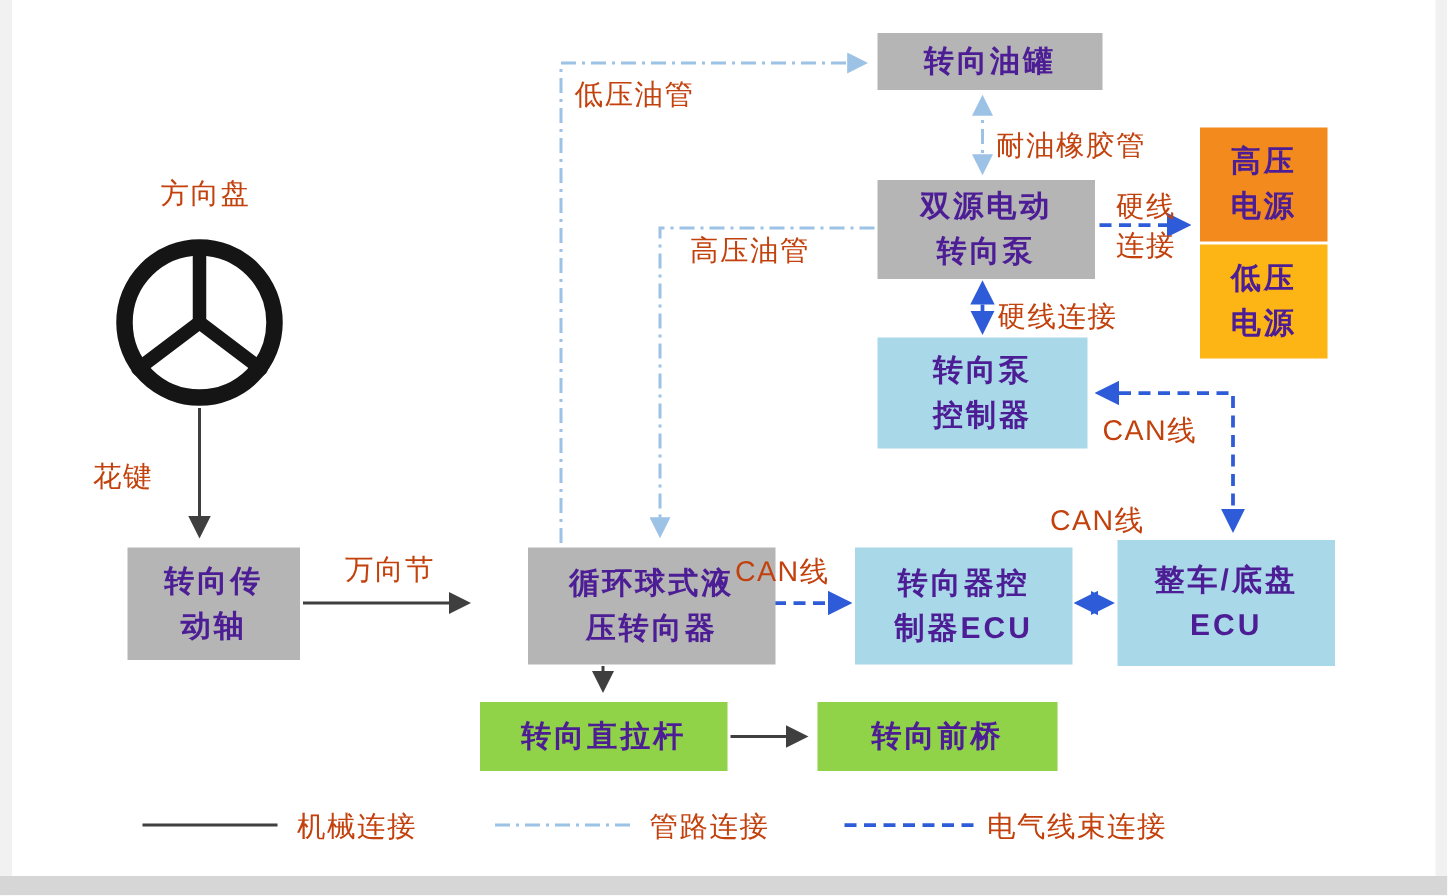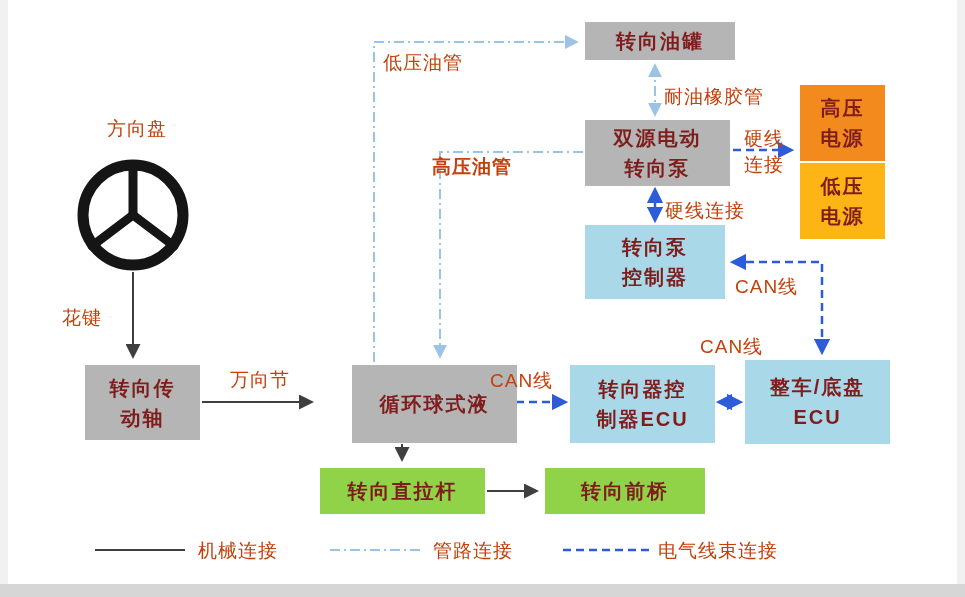--- a/index.html
+++ b/index.html
@@ -4,21 +4,21 @@
 <style>
   html,body{margin:0;padding:0;background:#ffffff;}
   #stage{
     position:relative;width:965px;height:597px;background:#ffffff;
     font-family:"Liberation Sans","DejaVu Sans",sans-serif;overflow:hidden;
   }
   .edge-strip{position:absolute;top:0;bottom:0;width:8px;background:#f1f1f1;}
   #bottom-bar{position:absolute;left:0;right:0;bottom:0;height:13px;background:#d6d6d6;}
   .node{
     position:absolute;display:flex;flex-direction:column;align-items:center;justify-content:center;
-    font-weight:bold;font-size:20px;line-height:1.5;color:#7f1d1d;letter-spacing:2px;text-align:center;
+    font-weight:bold;font-size:20px;line-height:1.5;color:#4c1d95;letter-spacing:2px;text-align:center;
   }
   .gray{background:#b5b5b5;}
   .blue{background:#a9d8e8;}
   .green{background:#90d248;}
   .orange{background:#f28a1e;}
   .amber{background:#fcb514;}
   .lbl{
     position:absolute;font-size:19px;color:#c2410c;letter-spacing:1px;white-space:nowrap;
   }
   .lbl.stacked{line-height:1.35;white-space:normal;}
@@ -78,20 +78,21 @@
     </g>
   </svg>
 
   <div class="node gray" style="left:85px;top:365px;width:115px;height:75px;">
     <span>转向传</span>
     <span>动轴</span>
   </div>
 
   <div class="node gray" style="left:320px;top:365px;width:165px;height:78px;margin-left:32px;">
     <span>循环球式液</span>
+    <span>压转向器</span>
   </div>
 
   <div class="node green" style="left:320px;top:468px;width:165px;height:46px;align-items:center;">
     <span>转向直拉杆</span>
   </div>
 
   <div class="node green" style="left:545px;top:468px;width:160px;height:46px;">
     <span>转向前桥</span>
   </div>
 
@@ -126,21 +127,21 @@
 
   <div class="node blue" style="left:745px;top:360px;width:145px;height:84px;">
     <span>整车/底盘</span>
     <span>ECU</span>
   </div>
 
   <div class="lbl" style="left:107px;top:116px;">方向盘</div>
   <div class="lbl" style="left:62px;top:305px;">花键</div>
   <div class="lbl" style="left:230px;top:367px;">万向节</div>
   <div class="lbl" style="left:383px;top:50px;">低压油管</div>
-  <div class="lbl" style="left:432px;top:154px;font-weight:bold;">高压油管</div>
+  <div class="lbl" style="left:460px;top:154px;">高压油管</div>
   <div class="lbl" style="left:664px;top:84px;">耐油橡胶管</div>
 
   <div class="lbl stacked" style="left:744px;top:126px;width:56px;">
     <span style="display:block">硬线</span>
     <span style="display:block">连接</span>
   </div>
 
   <div class="lbl" style="left:665px;top:198px;">硬线连接</div>
   <div class="lbl" style="left:490px;top:368px;">CAN线</div>
   <div class="lbl" style="left:700px;top:334px;">CAN线</div>

